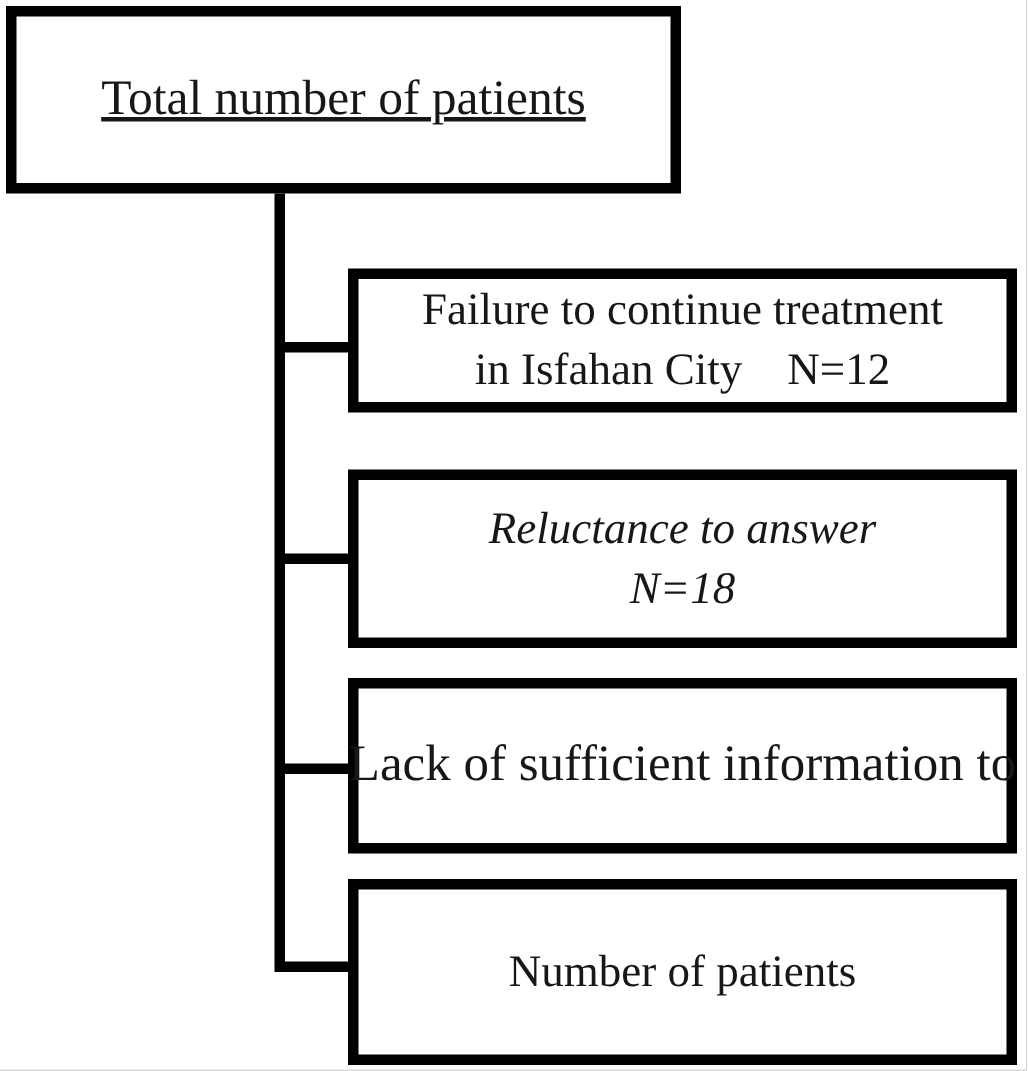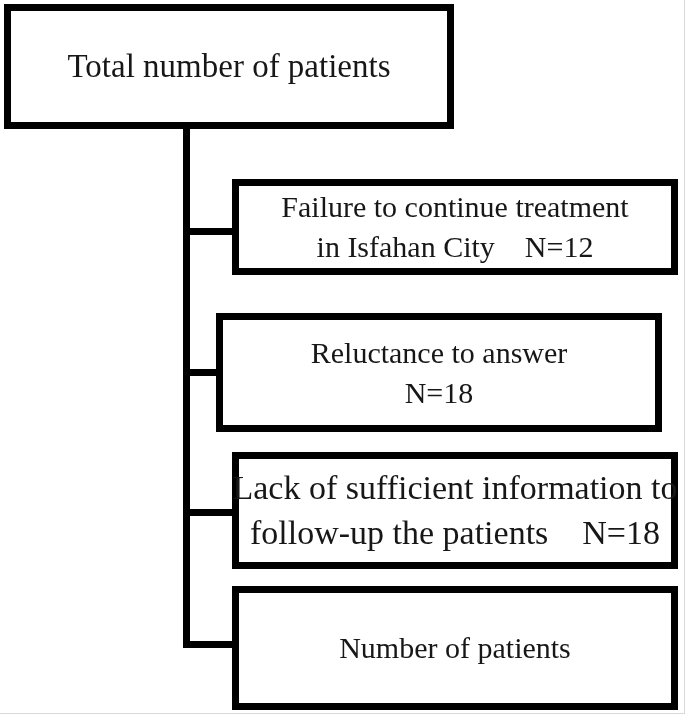--- a/index.html
+++ b/index.html
@@ -30,30 +30,32 @@
     line-height: 1.32;
     z-index: 2;
   }
   .box .line {
     white-space: pre;
   }
   .box-total {
     left: 4px; top: 4px;
     width: 450px; height: 125px;
     font-size: 33px;
+    text-decoration: underline;
   }
   .box-failure {
     left: 232px; top: 179px;
     width: 446px; height: 96px;
     font-size: 30px;
   }
   .box-reluctance {
-    left: 216px; top: 313px;
+    left: 232px; top: 313px;
     width: 446px; height: 119px;
     font-size: 30px;
+    font-style: italic;
   }
   .box-lack {
     left: 232px; top: 452px;
     width: 446px; height: 117px;
     font-size: 34px;
   }
   .box-number {
     left: 232px; top: 586px;
     width: 446px; height: 124px;
     font-size: 30px;
@@ -97,20 +99,19 @@
     <div class="line">in Isfahan City&nbsp;&nbsp;&nbsp;&nbsp;N=12</div>
   </div>
 
   <div class="box box-reluctance">
     <div class="line">Reluctance to answer</div>
     <div class="line">N=18</div>
   </div>
 
   <div class="box box-lack">
     <div class="line">Lack of sufficient information to</div>
-    <div class="line">follow-up the patients&nbsp;&nbsp;&nbsp;&nbsp;N=18</div>
   </div>
 
   <div class="box box-number">
     <div class="line">Number of patients</div>
   </div>
 
 </div>
 
 </body></html>

